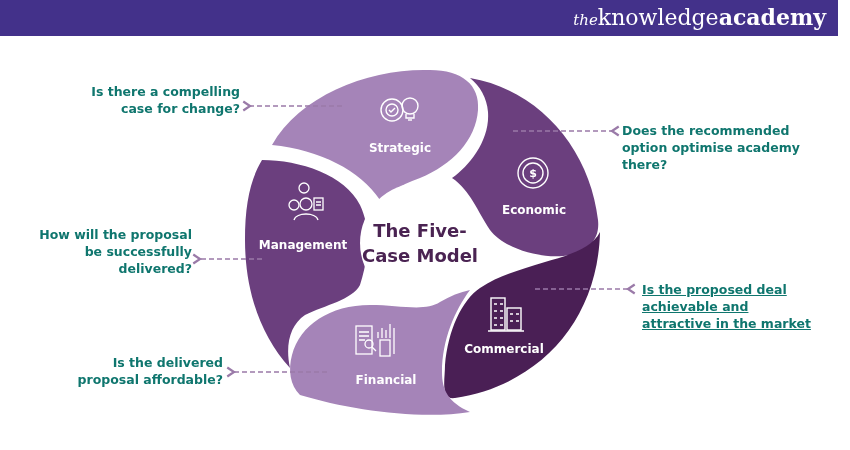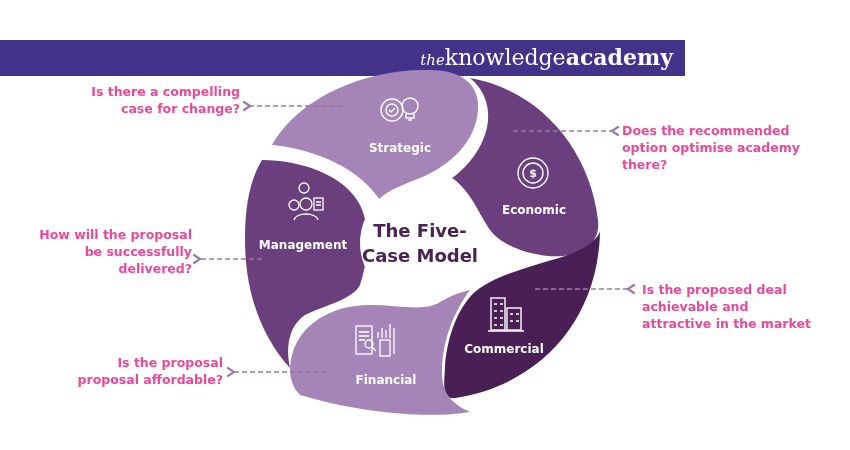--- a/index.html
+++ b/index.html
@@ -1,23 +1,23 @@
 <!DOCTYPE html>
 <html><head>
 <meta charset="utf-8">
 <style>
   html, body { margin:0; padding:0; }
   body { width:850px; height:450px; background:#ffffff; position:relative; overflow:hidden;
          font-family:"DejaVu Sans", sans-serif; }
-  .header { position:absolute; left:0; top:0; width:685px; height:36px; background:#43318a;margin-top:40px; }
+  .header { position:absolute; left:0; top:0; width:838px; height:36px; background:#43318a; }
   .logo { position:absolute; right:12px; top:4px; color:#ffffff; font-family:"DejaVu Serif", serif; font-size:22px; letter-spacing:0px; }
   .logo .the { font-style:italic; font-size:15px; }
   .logo .acad { font-weight:bold; }
   svg.diagram { position:absolute; left:0; top:0; }
-  .q { position:absolute; color:#ec4899; font-weight:bold; font-size:12.5px; line-height:17px; }
+  .q { position:absolute; color:#0f766e; font-weight:bold; font-size:12.5px; line-height:17px; }
   .q.right-al { text-align:right; }
   .seg-label { font-family:"DejaVu Sans", sans-serif; font-weight:bold; font-size:12px; fill:#ffffff; }
   .center-title { font-family:"DejaVu Sans", sans-serif; font-weight:bold; font-size:18px; fill:#4a2352; }
 </style>
 </head>
 <body>
 
 <div class="header" style="background: rgb(67, 49, 138);">
   <div class="logo">
     <span class="the">the</span><span>knowledge</span><span class="acad">academy</span>
@@ -108,26 +108,26 @@
 
 <div class="q right-al" style="right:610px; top:83px;">
   <div>Is there a  compelling</div>
   <div>case for change?</div>
 </div>
 <div class="q" style="left:622px; top:122px;">
   <div>Does the recommended</div>
   <div>option optimise academy</div>
   <div>there?</div>
 </div>
-<div class="q" style="left:642px; top:281px;">
+<div class="q" style="left:642px; top:281px;text-decoration:underline;">
   <div>Is the proposed deal</div>
   <div>achievable and</div>
   <div>attractive in the market</div>
 </div>
 <div class="q right-al" style="right:627px; top:354px;">
-  <div>Is the proposal</div>
+  <div>Is the delivered</div>
   <div>proposal affordable?</div>
 </div>
 <div class="q right-al" style="right:658px; top:226px;">
   <div>How will the proposal</div>
   <div>be successfully</div>
   <div>delivered?</div>
 </div>
 
 </body></html>

